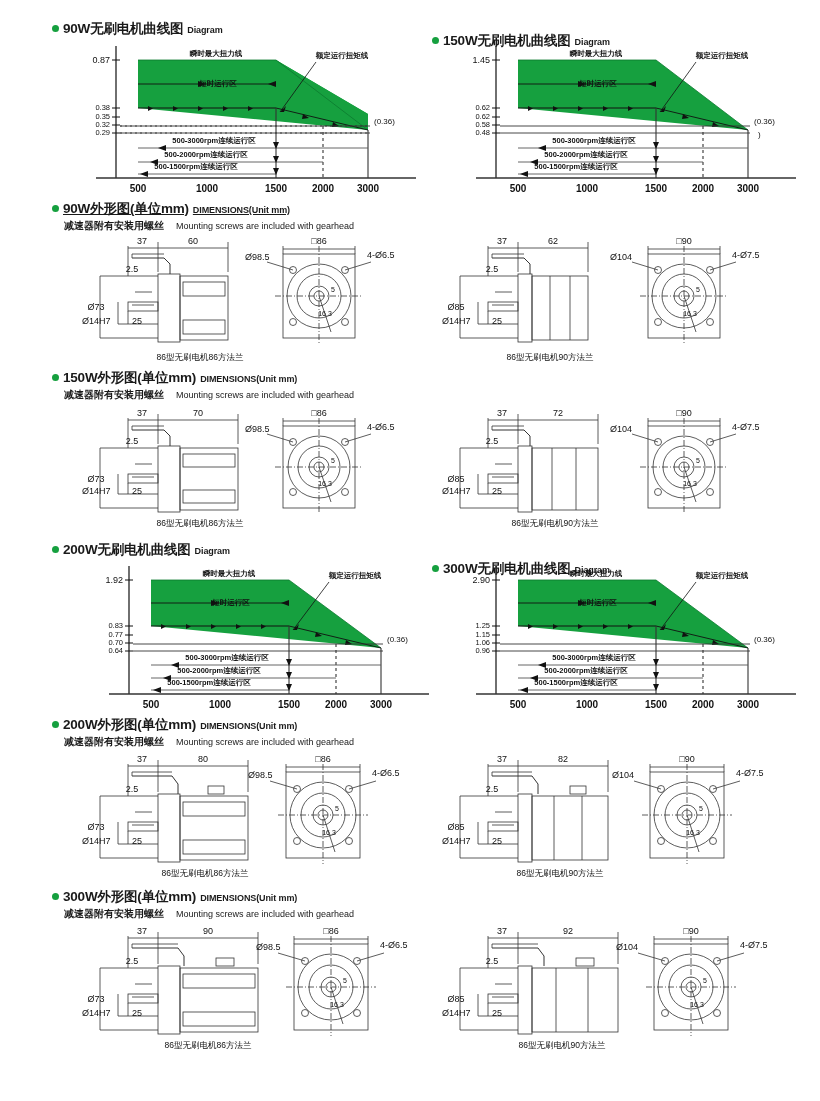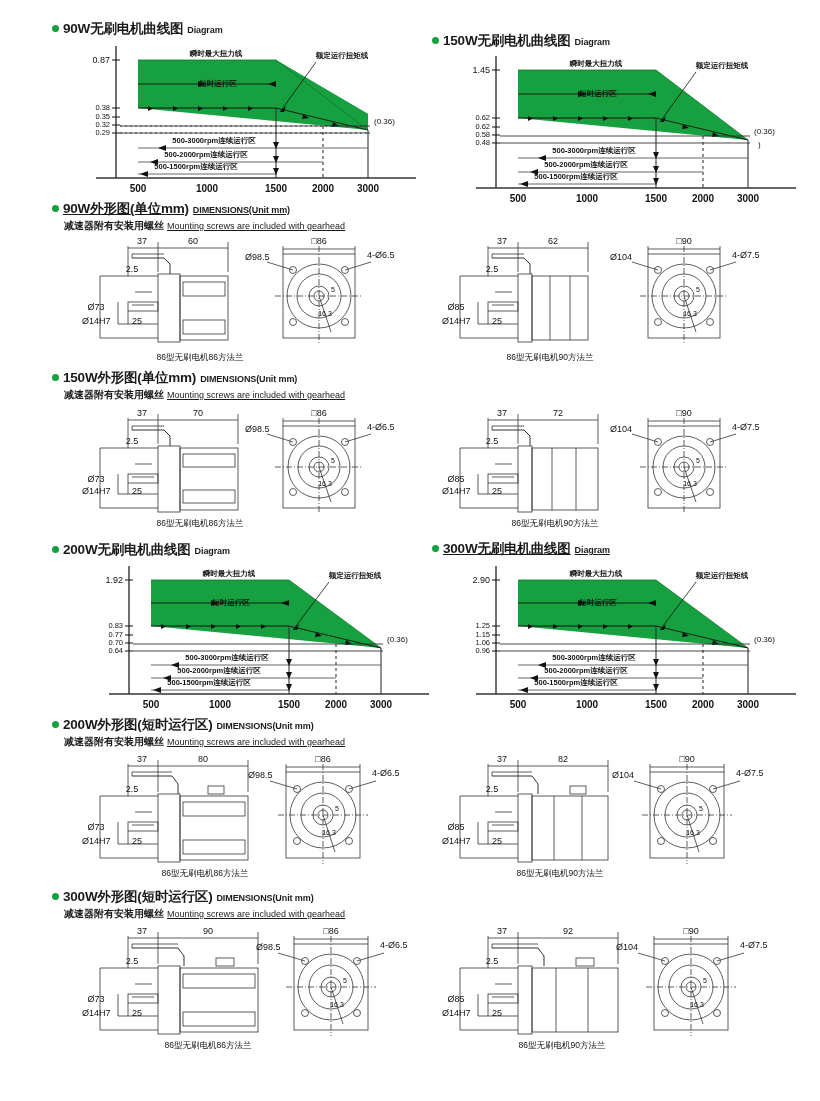--- a/index.html
+++ b/index.html
@@ -43,21 +43,21 @@
     font-weight: bold;
     margin-left: 4px;
     letter-spacing: -0.1px;
   }
   .sec-sub {
     position: absolute;
     font-size: 9.5px;
     white-space: nowrap;
   }
   .sec-sub .cn { font-weight: bold; font-size: 10px; }
-  .sec-sub .en { font-size: 9px; margin-left: 3px; text-decoration: underline; }
+  .sec-sub .en { font-size: 9px; margin-left: 12px; }
 
   
   .chart { position: absolute; }
   .chart svg { display: block; }
   text { font-family: "Liberation Sans", "DejaVu Sans", sans-serif; }
   .ytick  { font-size: 9px; fill: #111; text-anchor: end; }
   .ytick-s{ font-size: 7.5px; fill: #111; text-anchor: end; }
   .xtick  { font-size: 10px; fill: #111; text-anchor: middle; font-weight: bold; }
   .curvelbl { font-size: 7.5px; fill: #111; font-weight: bold; text-anchor: middle; }
   .zonelbl  { font-size: 7.5px; fill: #111; font-weight: bold; text-anchor: middle; }
@@ -179,21 +179,21 @@
 
       <text class="curvelbl" x="168" y="18">瞬时最大扭力线</text>
       <text class="zonelbl" x="170" y="48">短时运行区</text>
       <text class="curvelbl" x="294" y="20">额定运行扭矩线</text>
       <line x1="268" y1="24" x2="232" y2="74" stroke="#111" stroke-width="0.8"></line>
       <polygon points="232,74 238,68 236,74" fill="#111"></polygon>
       <text class="endlbl" x="326" y="86">(0.36)</text>
     </svg>
   </div>
 
-  <div class="chart" style="left:428px; top:48px;">
+  <div class="chart" style="left:428px; top:38px;">
     <svg width="370" height="160" viewBox="0 0 370 160">
       <g>
         <line x1="68" y1="8" x2="68" y2="140" stroke="#333" stroke-width="1.4"></line>
         <line x1="48" y1="140" x2="368" y2="140" stroke="#333" stroke-width="1.4"></line>
       </g>
       <polygon points="90,22 228,22 320,92 90,70" fill="#16a03f"></polygon>
       <polyline points="90,22 228,22 320,92" fill="none" stroke="#0b7a2e" stroke-width="0.8"></polyline>
       <line x1="228" y1="70" x2="320" y2="92" stroke="#111" stroke-width="0.9"></line>
       <line x1="90" y1="70" x2="228" y2="70" stroke="#111" stroke-width="1.1"></line>
       <line x1="90" y1="46" x2="228" y2="46" stroke="#111" stroke-width="0.9"></line>
@@ -535,21 +535,21 @@
       <text class="dtxt-sm" x="88" y="59">5</text>
       <text class="dtxt-sm" x="80" y="82">16.3</text>
     </svg>
   </div>
 
   <div class="sec-head" style="left:52px; top:541px;">
     <span class="bullet"></span>
     <span class="sec-title-cn">200W无刷电机曲线图</span>
     <span class="sec-title-en">Diagram</span>
   </div>
-  <div class="sec-head" style="left:432px; top:540px;text-decoration:underline;">
+  <div class="sec-head" style="left:432px; top:560px;">
     <span class="bullet"></span>
     <span class="sec-title-cn">300W无刷电机曲线图</span>
     <span class="sec-title-en">Diagram</span>
   </div>
 
   <div class="chart" style="left:61px; top:558px;">
     <svg width="370" height="155" viewBox="0 0 370 155">
       <g>
         <line x1="68" y1="8" x2="68" y2="136" stroke="#333" stroke-width="1.4"></line>
         <line x1="48" y1="136" x2="368" y2="136" stroke="#333" stroke-width="1.4"></line>
@@ -685,21 +685,21 @@
       <text class="zonelbl" x="170" y="47">短时运行区</text>
       <text class="curvelbl" x="294" y="20">额定运行扭矩线</text>
       <line x1="268" y1="24" x2="232" y2="72" stroke="#111" stroke-width="0.8"></line>
       <polygon points="232,72 238,66 236,72" fill="#111"></polygon>
       <text class="endlbl" x="326" y="84">(0.36)</text>
     </svg>
   </div>
 
   <div class="sec-head" style="left:52px; top:716px;">
     <span class="bullet"></span>
-    <span class="sec-title-cn">200W外形图(短时运行区)</span>
+    <span class="sec-title-cn">200W外形图(单位mm)</span>
     <span class="sec-title-en">DIMENSIONS(Unit mm)</span>
   </div>
   <div class="sec-sub" style="left:64px; top:735px;">
     <span class="cn">减速器附有安装用螺丝</span><span class="en">Mounting screws are included with gearhead</span>
   </div>
 
   <div class="dim" style="left:80px; top:750px;">
     <svg width="250" height="128" viewBox="0 0 250 128">
       <g stroke="#333" fill="none" stroke-width="0.8">
         <line x1="48" y1="14" x2="48" y2="46"></line>
@@ -824,21 +824,21 @@
       <text class="dtxt-c" x="75" y="12">□90</text>
       <text class="dtxt" x="0" y="28">Ø104</text>
       <text class="dtxt" x="124" y="26">4-Ø7.5</text>
       <text class="dtxt-sm" x="89" y="61">5</text>
       <text class="dtxt-sm" x="81" y="85">16.3</text>
     </svg>
   </div>
 
   <div class="sec-head" style="left:52px; top:888px;">
     <span class="bullet"></span>
-    <span class="sec-title-cn">300W外形图(短时运行区)</span>
+    <span class="sec-title-cn">300W外形图(单位mm)</span>
     <span class="sec-title-en">DIMENSIONS(Unit mm)</span>
   </div>
   <div class="sec-sub" style="left:64px; top:907px;">
     <span class="cn">减速器附有安装用螺丝</span><span class="en">Mounting screws are included with gearhead</span>
   </div>
 
   <div class="dim" style="left:80px; top:922px;">
     <svg width="250" height="128" viewBox="0 0 250 128">
       <g stroke="#333" fill="none" stroke-width="0.8">
         <line x1="48" y1="14" x2="48" y2="46"></line>

